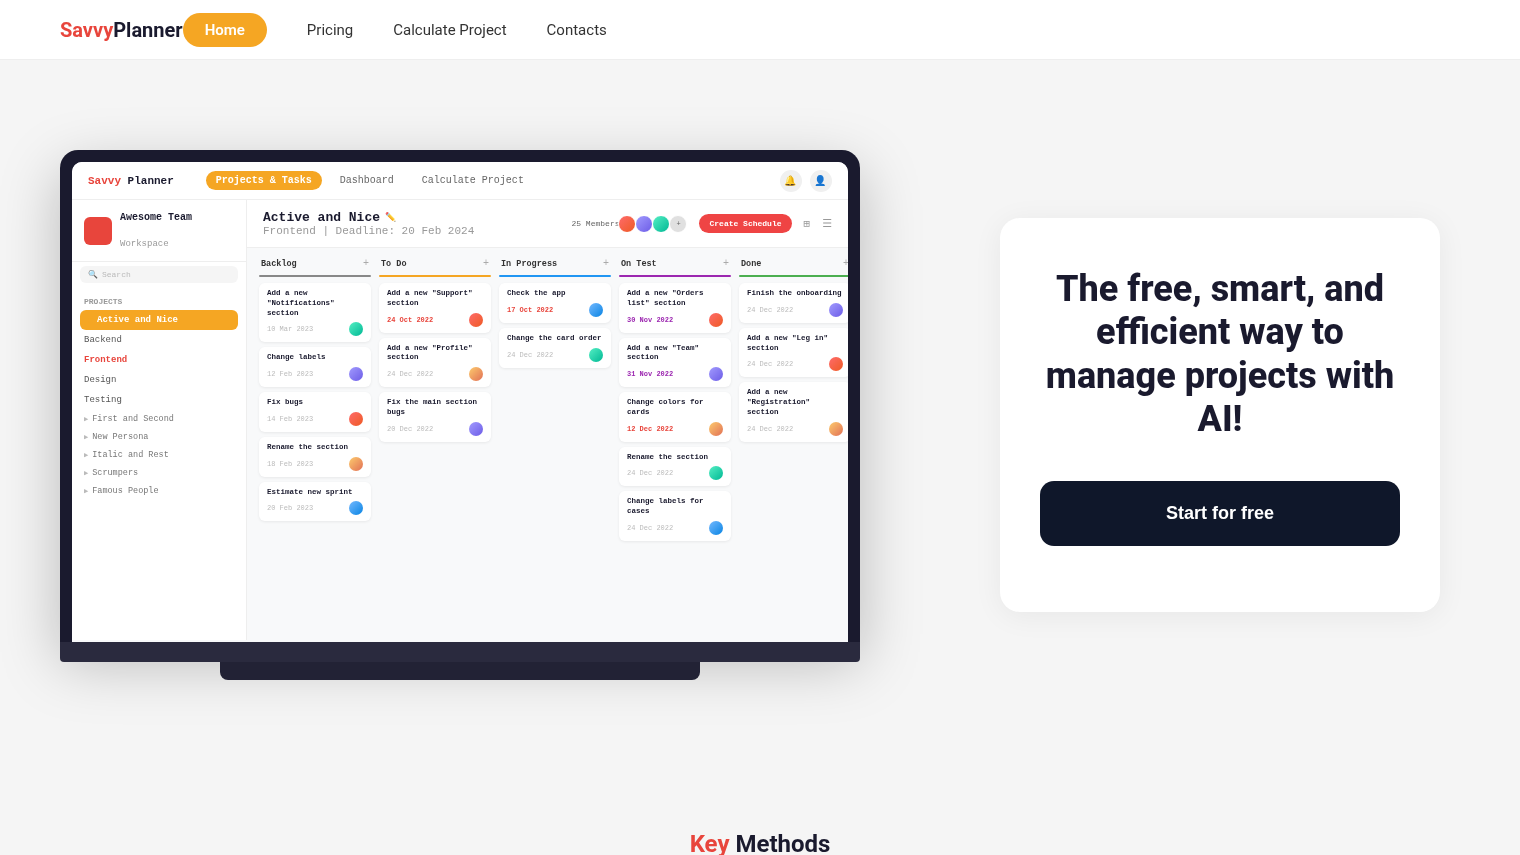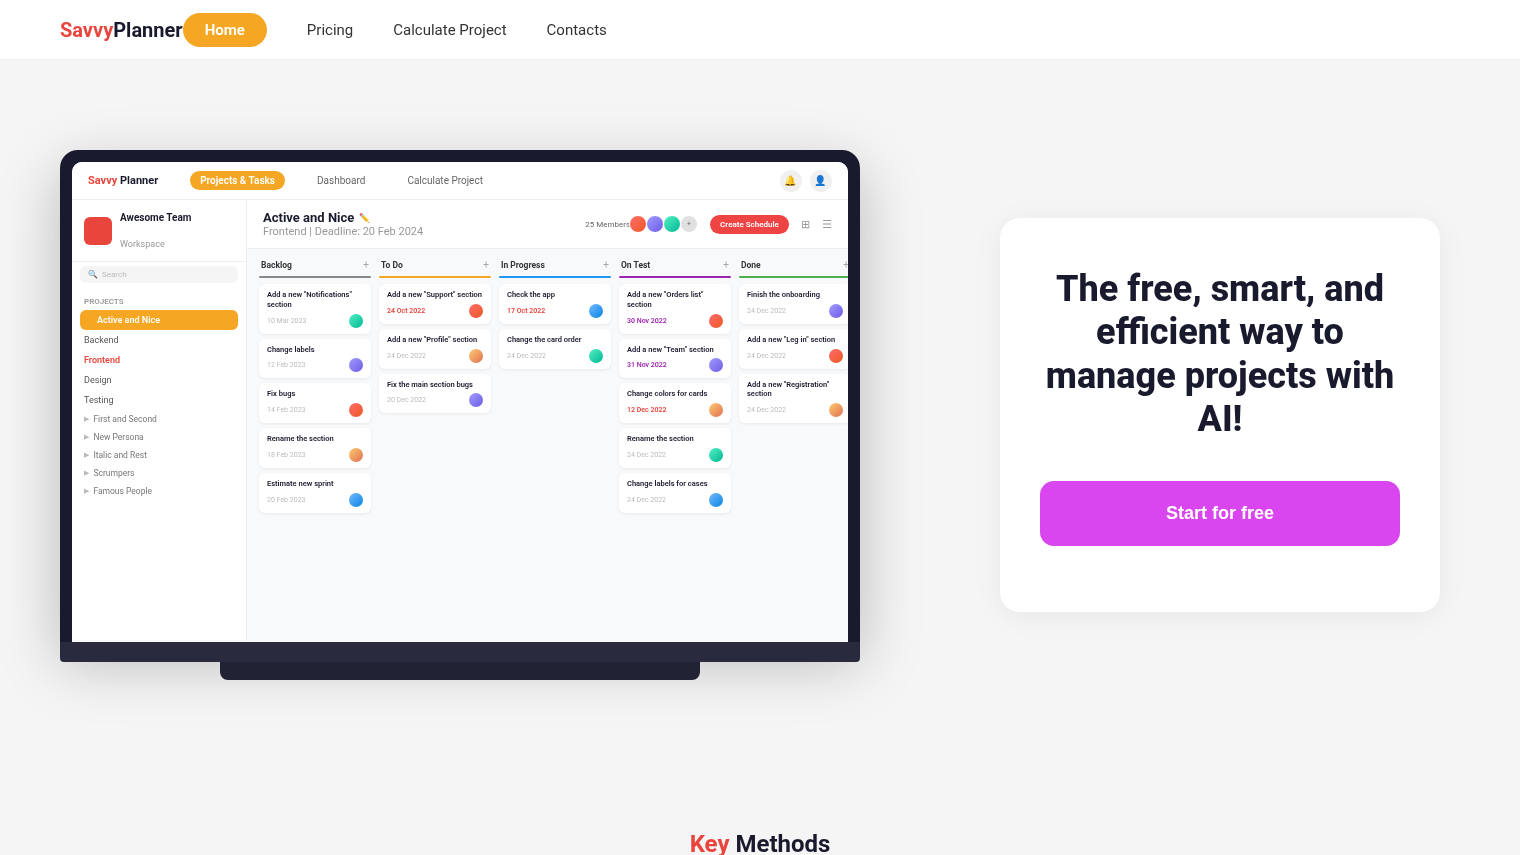--- a/index.html
+++ b/index.html
@@ -53,20 +53,21 @@
       min-height: 730px;
       background: #f5f5f5;
       gap: 40px;
     }
 
     
     .laptop-wrapper {
       flex: 0 0 auto;
       width: 800px;
       position: relative;
+      font-family: Liberation Mono, monospace;
     }
     .laptop-screen-outer {
       background: #1a1a2e;
       border-radius: 18px 18px 0 0;
       padding: 12px 12px 0 12px;
       box-shadow: 0 20px 60px rgba(0,0,0,0.25);
     }
     .laptop-screen-inner {
       background: #f8f9fa;
       border-radius: 10px 10px 0 0;
@@ -94,21 +95,21 @@
       align-items: center;
       padding: 0 16px;
       height: 38px;
       border-bottom: 1px solid #eee;
       gap: 12px;
     }
     .app-logo-savvy { color: #e8453c; }
     .app-logo-planner { color: #1a1a2e; }
     .app-nav-tabs {
       display: flex;
-      gap: 22px;
+      gap: 8px;
       margin-left: 20px;
     }
     .app-tab {
       font-size: 10px;
       padding: 4px 10px;
       border-radius: 12px;
       color: #666;
       cursor: pointer;
     }
     .app-tab-active {
@@ -325,21 +326,21 @@
       font-size: 36px;
       font-weight: 800;
       color: #1a1a2e;
       line-height: 1.2;
       margin-bottom: 40px;
       text-align: center;
     }
     .btn-primary {
       display: block;
       width: 100%;
-      background: #d946ef;
+      background: #0f172a;
       color: #fff;
       border: none;
       border-radius: 14px;
       padding: 22px 30px;
       font-size: 18px;
       font-weight: 600;
       cursor: pointer;
       margin-bottom: 16px;
       text-align: center;
     }

